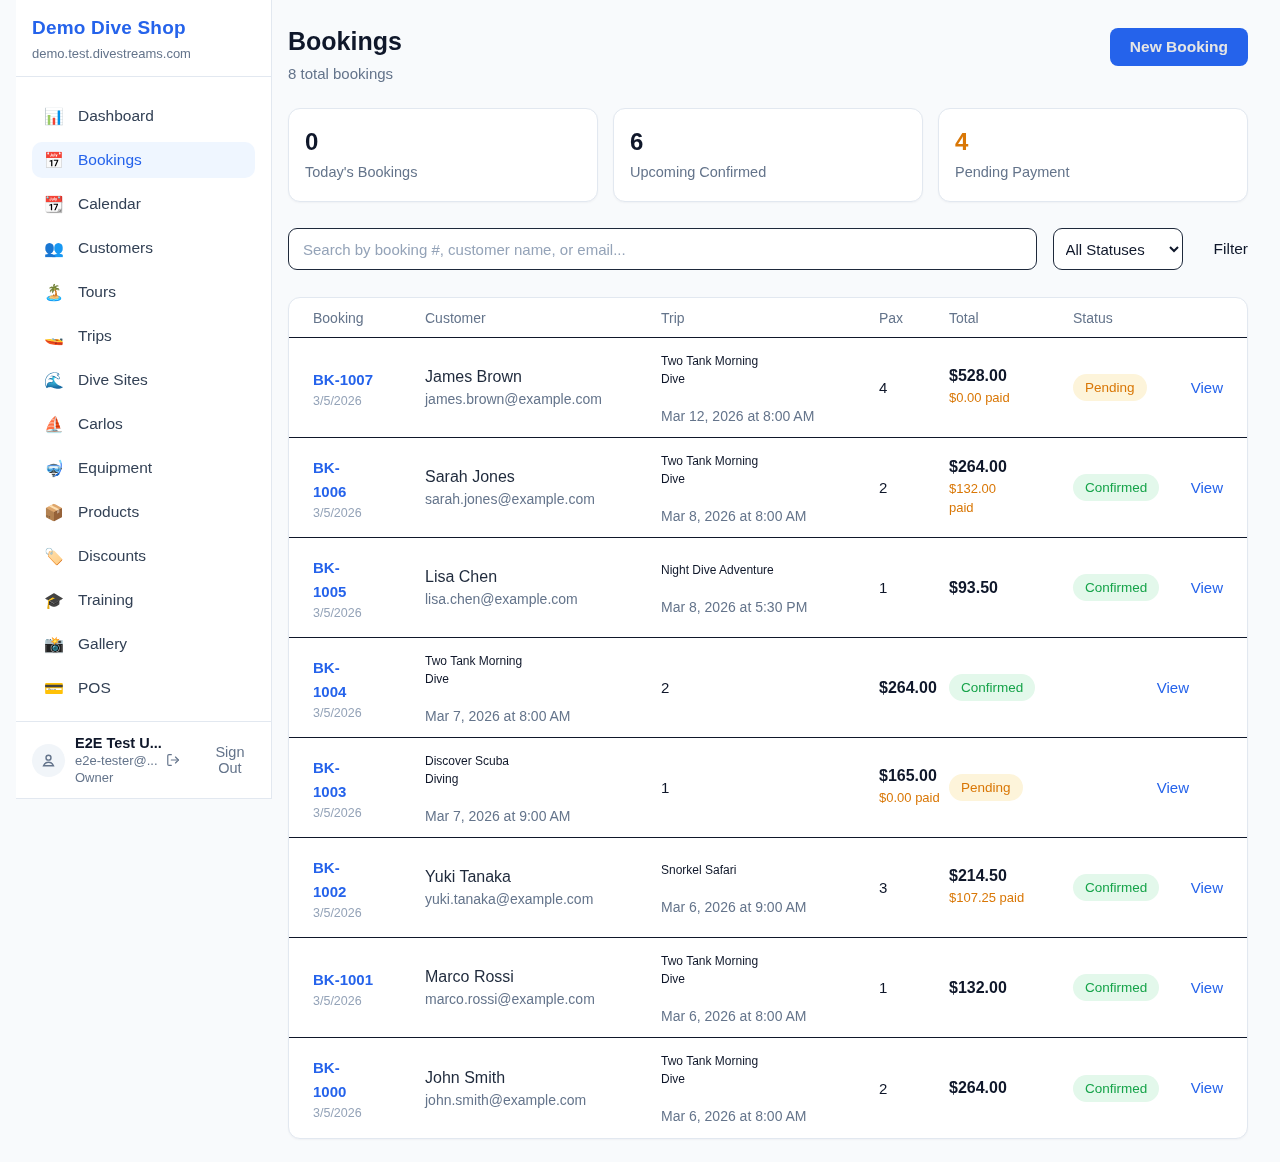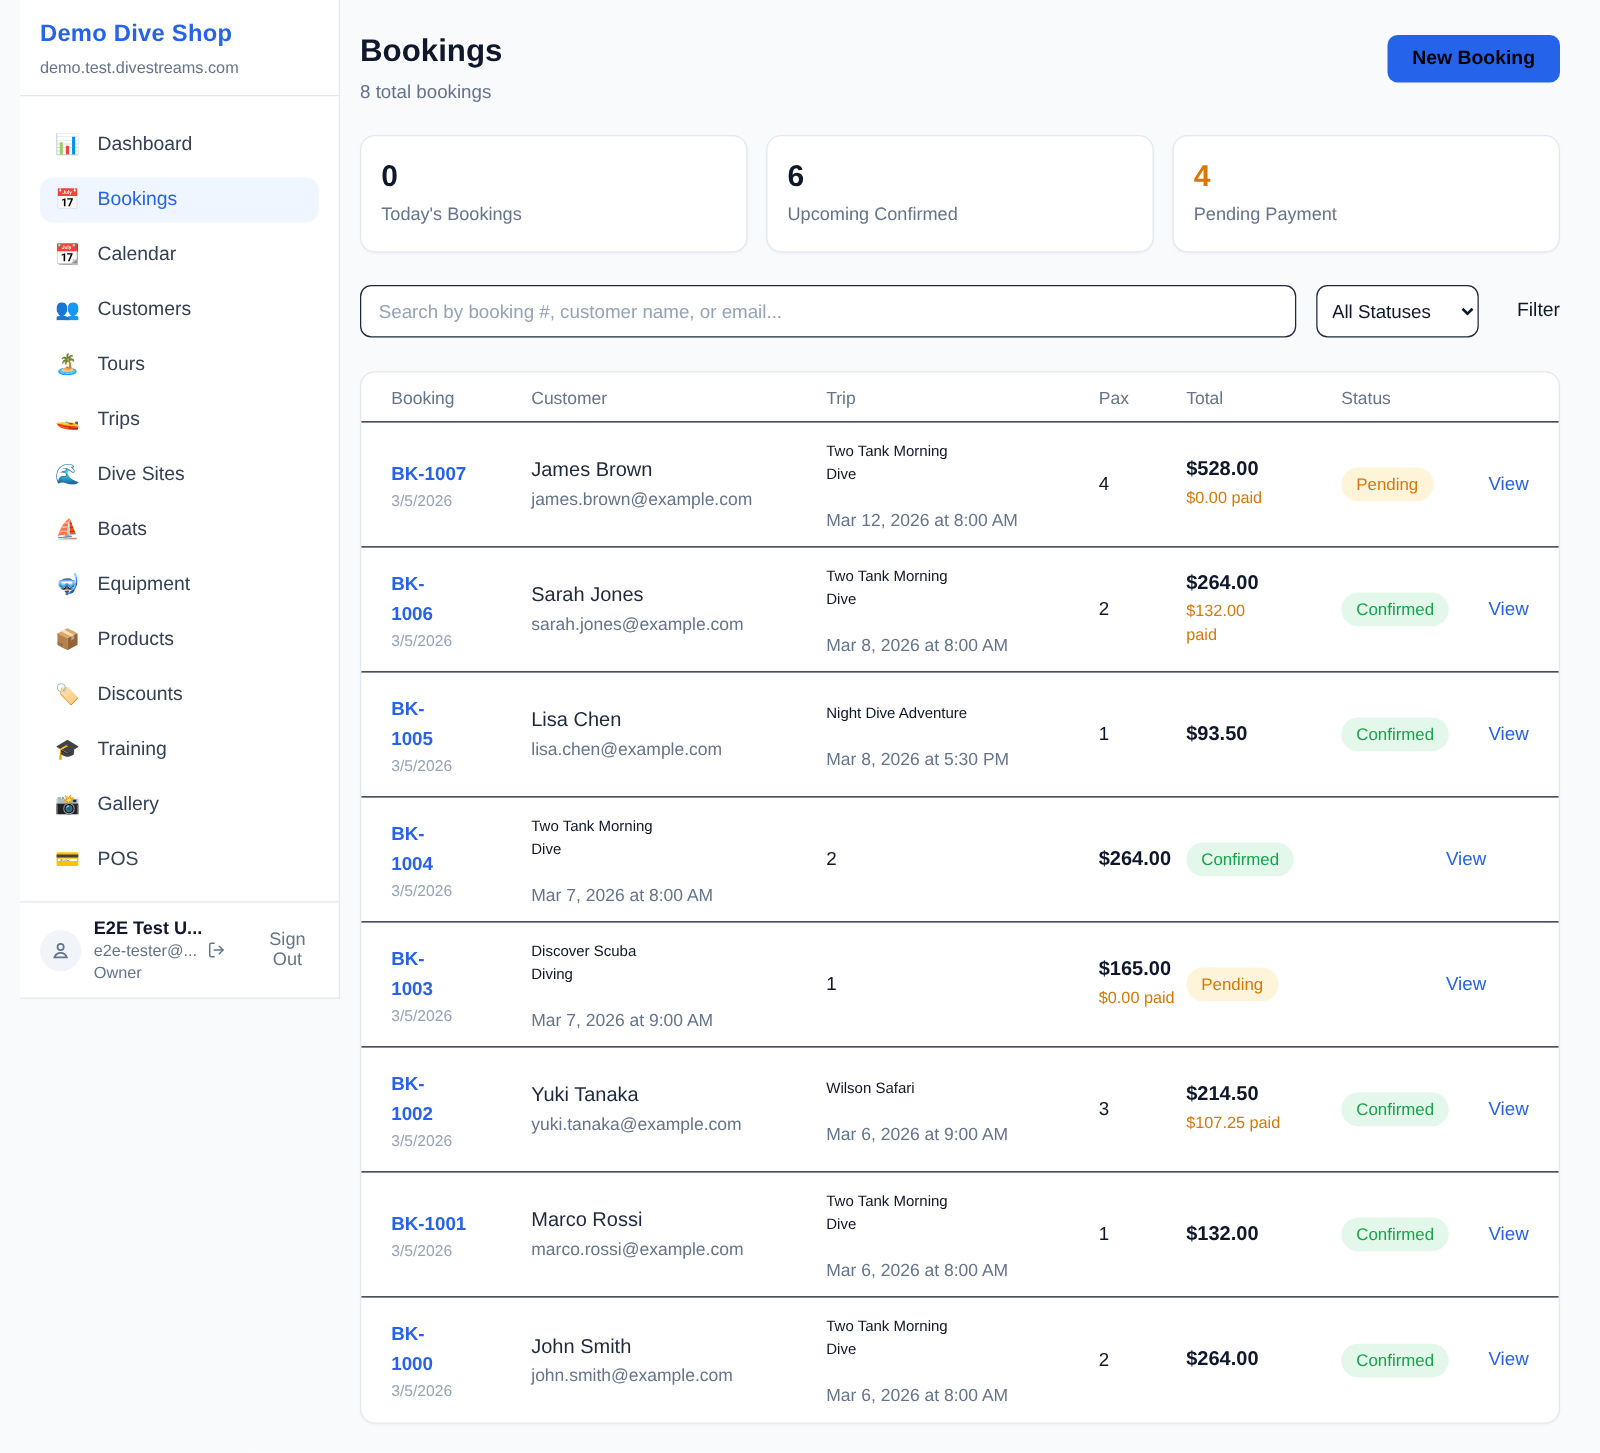--- a/index.html
+++ b/index.html
@@ -51,21 +51,21 @@
     color: #64748b; font-size: 14.5px; background: none; border: none; cursor: pointer;
     font-family: inherit;
   }
 
   
   .main { position: absolute; left: 256px; top: 0; width: 1024px; padding: 27px 32px 0; }
   .page-header { display: flex; align-items: flex-start; justify-content: space-between; }
   .page-title { font-size: 25px; font-weight: bold; color: #0f172a; }
   .page-subtitle { font-size: 15px; color: #64748b; margin-top: 9px; }
   .primary-btn {
-    background: #2563eb; color: #000000; border: none; border-radius: 8px;
+    background: #2563eb; color: #e5e5e5; border: none; border-radius: 8px;
     font-size: 15.5px; font-weight: bold; padding: 0 20px; height: 38px;
     margin-top: 1px; cursor: pointer; font-family: inherit; margin-left: 10px;
   }
 
   .stats { display: grid; grid-template-columns: repeat(3, 1fr); gap: 15px; margin-top: 26px; }
   .stat-card {
     background: #fff; border: 1px solid #e2e8f0; border-radius: 12px;
     padding: 19px 16px 21px; box-shadow: 0 1px 2px rgba(15,23,42,.04);
   }
   .stat-value { font-size: 24px; font-weight: bold; }
@@ -166,21 +166,21 @@
       <span>Trips</span>
     </div>
 
     <div class="nav-item">
       <span class="nav-icon">🌊</span>
       <span>Dive Sites</span>
     </div>
 
     <div class="nav-item">
       <span class="nav-icon">⛵</span>
-      <span>Boats</span>
+      <span>Carlos</span>
     </div>
 
     <div class="nav-item">
       <span class="nav-icon">🤿</span>
       <span>Equipment</span>
     </div>
 
     <div class="nav-item">
       <span class="nav-icon">📦</span>
       <span>Products</span>
@@ -409,21 +409,21 @@
       <div>
         <a class="bk-id multiline">BK-
 1002</a>
         <div class="bk-date">3/5/2026</div>
       </div>
       <div>
         <div class="c-name">Yuki Tanaka</div>
         <div class="c-email">yuki.tanaka@example.com</div>
       </div>
       <div>
-        <div class="t-name multiline">Wilson Safari</div>
+        <div class="t-name multiline">Snorkel Safari</div>
         <div class="t-date">Mar 6, 2026 at 9:00 AM</div>
       </div>
       <div class="pax">3</div>
       <div>
         <div class="amt">$214.50</div>
         <div class="paid multiline">$107.25 paid</div>
       </div>
       <div>
         <span class="pill pill-confirmed">Confirmed</span>
       </div>

